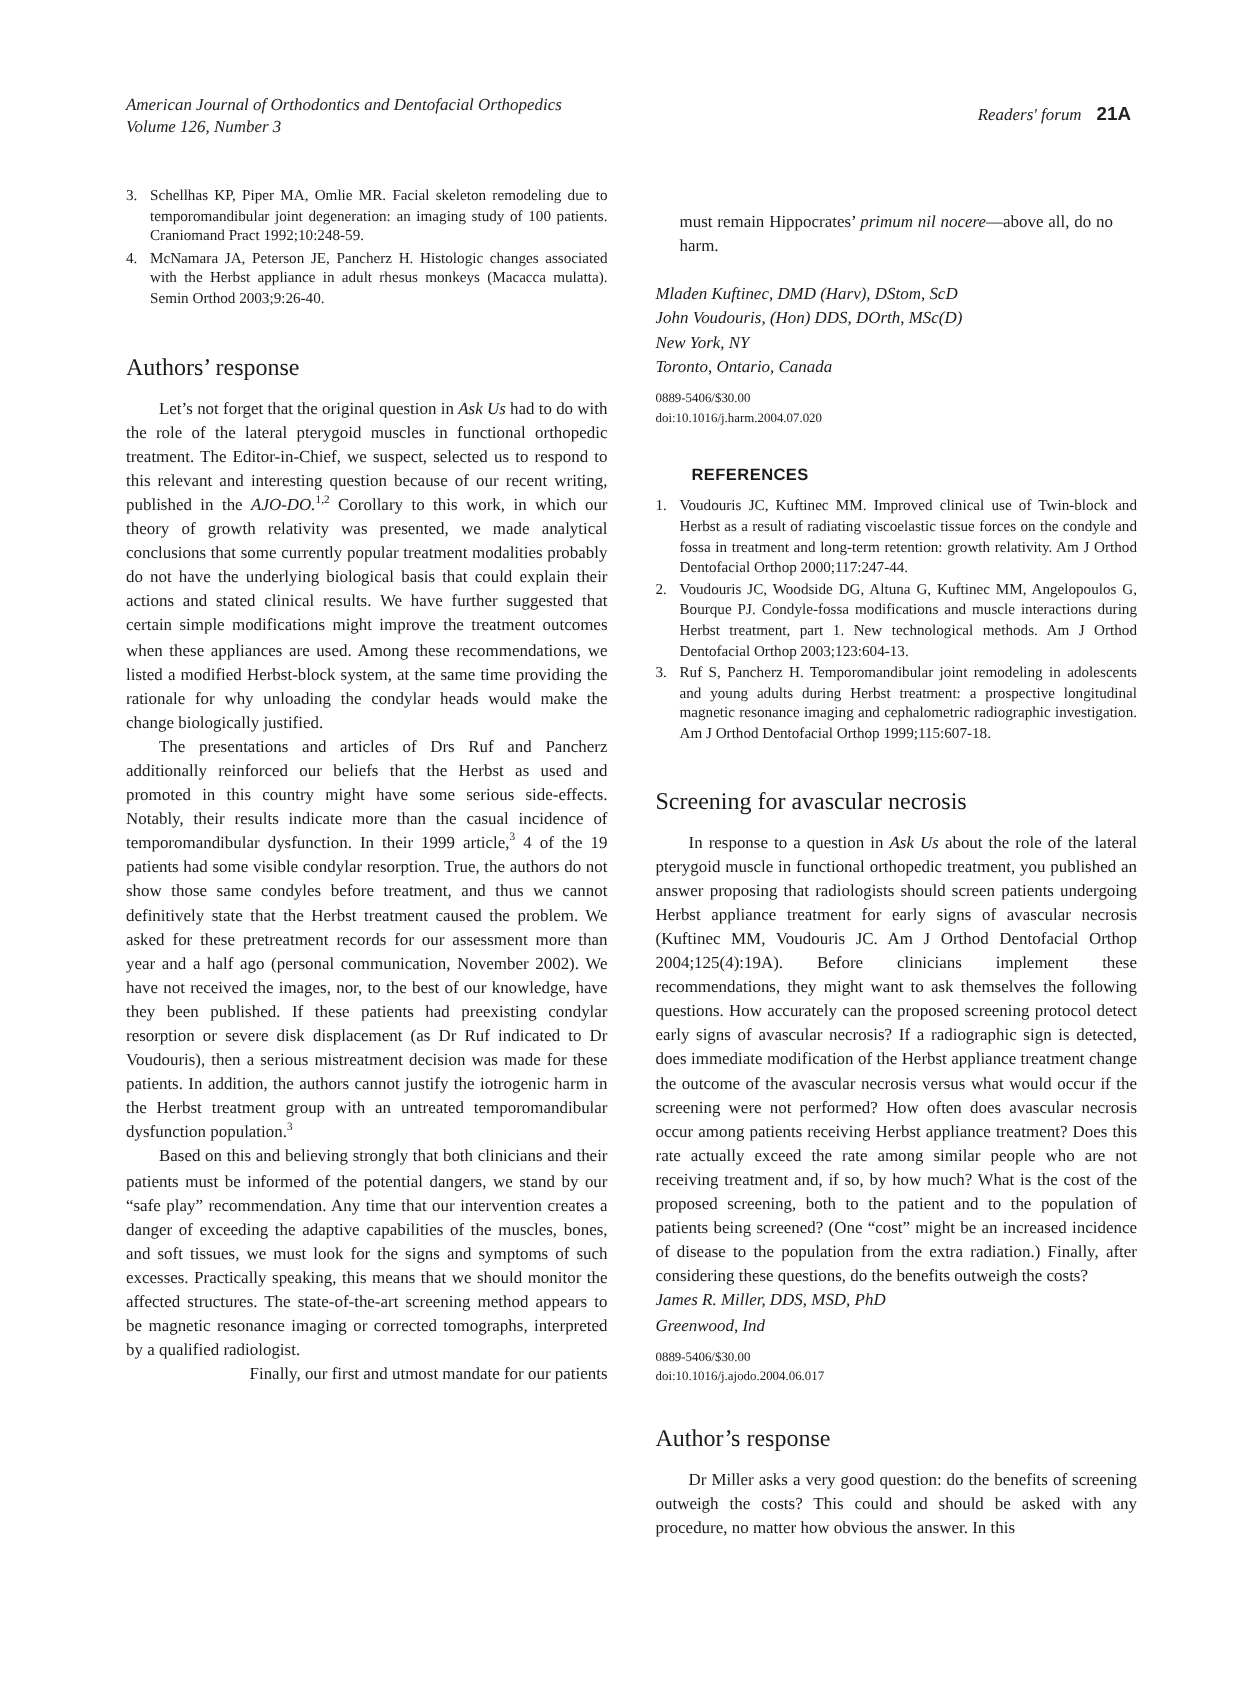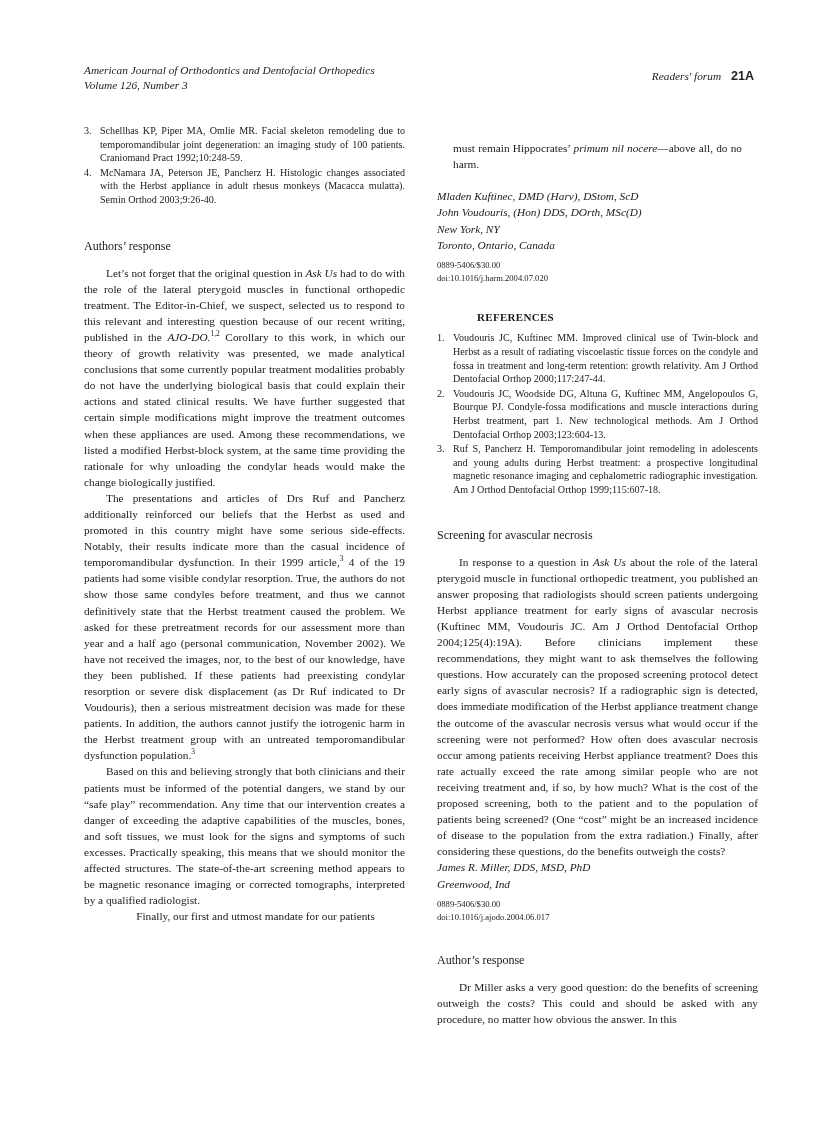--- a/index.html
+++ b/index.html
@@ -24,31 +24,31 @@
     .col {
       position: absolute; top: 124px; width: 321px;
       font-size: 11.3px; line-height: 16.1px; text-align: justify;
     }
     .col-left { left: 84px; }
     .col-right { left: 437px; }
     .ref-list { margin: 0; padding: 0; list-style: none; font-size: 10.1px; line-height: 13.6px; }
     .ref-list li { position: relative; padding-left: 16px; text-align: justify; margin-bottom: 1px; }
     .ref-list li .num { position: absolute; left: 0; top: 0; }
     h2.section-title {
-      font-weight: normal; font-size: 12px; line-height: 24px;
+      font-weight: normal; font-size: 16px; line-height: 24px;
       margin: 0; padding: 0; color: #1a1a1a; text-align: left;
     }
     p.body { margin: 0; text-indent: 22px; }
     p.noindent { margin: 16px; }
     .sig { text-align: left; font-style: italic; line-height: 16.3px; }
     .small-meta { font-size: 8.6px; line-height: 13px; text-align: left; font-family: Liberation Serif, serif; }
     .refs-heading {
-      font-family: Liberation Serif, serif;
+      font-family: Liberation Sans, sans-serif;
       font-weight: bold; font-size: 11px; letter-spacing: 0.3px;
-      margin: 16px;
+      margin: 0;
       padding-left: 24px;
     }
     sup { font-size: 7.5px; line-height: 0; }
     em { font-style: italic; }
   </style>
 </head>
 <body>
 
 <div class="header-left">
   <div>American Journal of Orthodontics and Dentofacial Orthopedics</div>
@@ -68,21 +68,21 @@
       <span class="num">4.</span>
       <span>McNamara JA, Peterson JE, Pancherz H. Histologic changes associated with the Herbst appliance in adult rhesus monkeys (Macacca mulatta). Semin Orthod 2003;9:26-40.</span>
     </li>
   </ol>
 
   <h2 class="section-title" style="margin-top:27px; margin-bottom:7px;">Authors’ response</h2>
 
   <p class="body"><span>Let’s not forget that the original question in </span><em>Ask Us</em><span> had to do with the role of the lateral pterygoid muscles in functional orthopedic treatment. The Editor-in-Chief, we suspect, selected us to respond to this relevant and interesting question because of our recent writing, published in the </span><em>AJO-DO.</em><sup>1,2</sup><span> Corollary to this work, in which our theory of growth relativity was presented, we made analytical conclusions that some currently popular treatment modalities probably do not have the underlying biological basis that could explain their actions and stated clinical results. We have further suggested that certain simple modifications might improve the treatment outcomes when these appliances are used. Among these recommendations, we listed a modified Herbst-block system, at the same time providing the rationale for why unloading the condylar heads would make the change biologically justified.</span></p>
   <p class="body"><span>The presentations and articles of Drs Ruf and Pancherz additionally reinforced our beliefs that the Herbst as used and promoted in this country might have some serious side-effects. Notably, their results indicate more than the casual incidence of temporomandibular dysfunction. In their 1999 article,</span><sup>3</sup><span> 4 of the 19 patients had some visible condylar resorption. True, the authors do not show those same condyles before treatment, and thus we cannot definitively state that the Herbst treatment caused the problem. We asked for these pretreatment records for our assessment more than year and a half ago (personal communication, November 2002). We have not received the images, nor, to the best of our knowledge, have they been published. If these patients had preexisting condylar resorption or severe disk displacement (as Dr Ruf indicated to Dr Voudouris), then a serious mistreatment decision was made for these patients. In addition, the authors cannot justify the iotrogenic harm in the Herbst treatment group with an untreated temporomandibular dysfunction population.</span><sup>3</sup></p>
   <p class="body"><span>Based on this and believing strongly that both clinicians and their patients must be informed of the potential dangers, we stand by our “safe play” recommendation. Any time that our intervention creates a danger of exceeding the adaptive capabilities of the muscles, bones, and soft tissues, we must look for the signs and symptoms of such excesses. Practically speaking, this means that we should monitor the affected structures. The state-of-the-art screening method appears to be magnetic resonance imaging or corrected tomographs, interpreted by a qualified radiologist.</span></p>
-  <p class="body" style="text-align:center;"><span>Finally, our first and utmost mandate for our patients</span></p>
+  <p class="body" style="text-align:right;"><span>Finally, our first and utmost mandate for our patients</span></p>
 </div>
 
 <div class="col col-right">
   <p class="noindent"><span>must remain Hippocrates’ </span><em>primum nil nocere</em><span>—above all, do no harm.</span></p>
 
   <div class="sig">
     <div>Mladen Kuftinec, DMD (Harv), DStom, ScD</div>
     <div>John Voudouris, (Hon) DDS, DOrth, MSc(D)</div>
     <div>New York, NY</div>
     <div>Toronto, Ontario, Canada</div>

